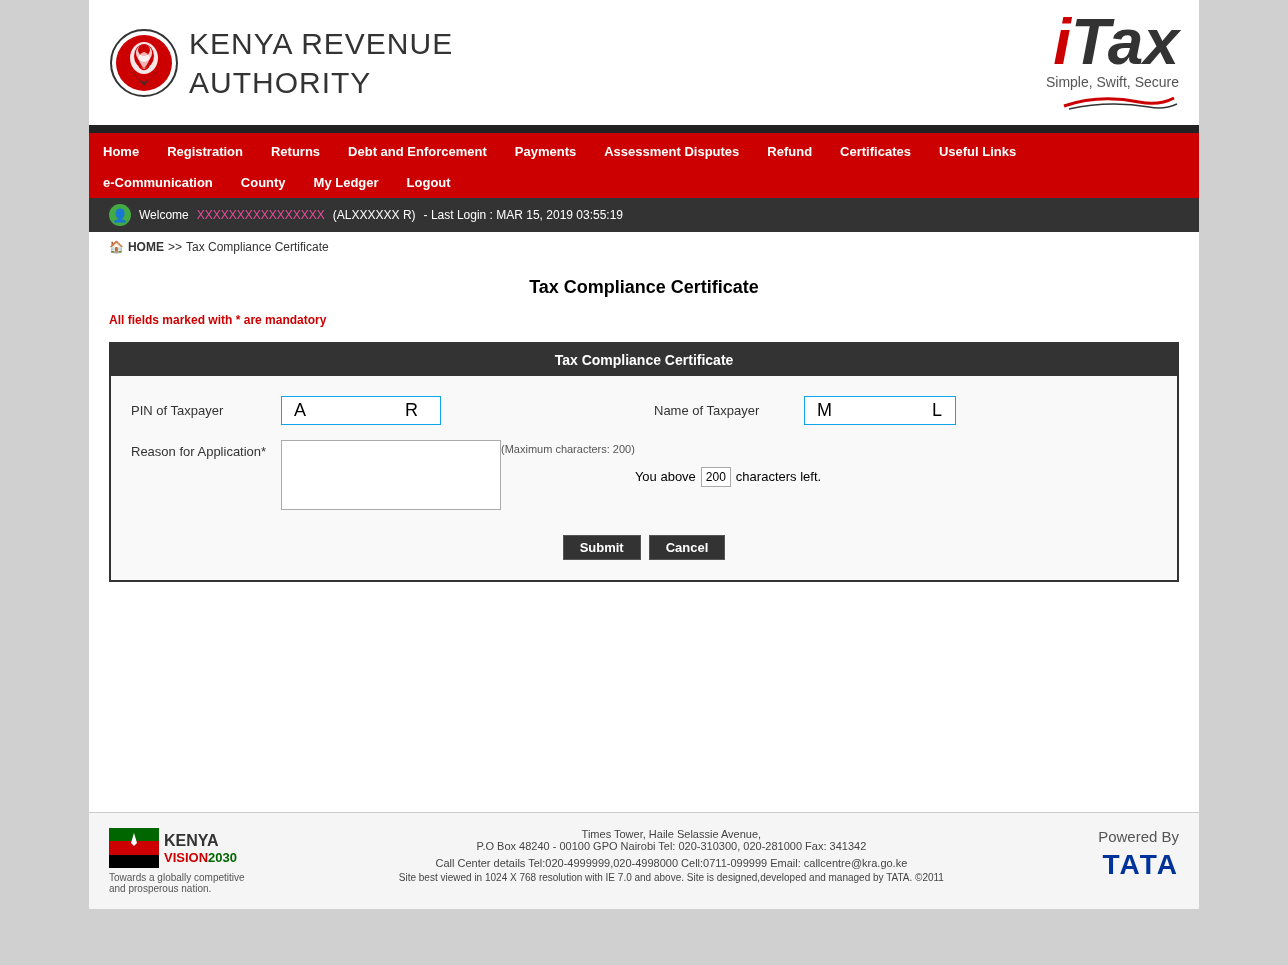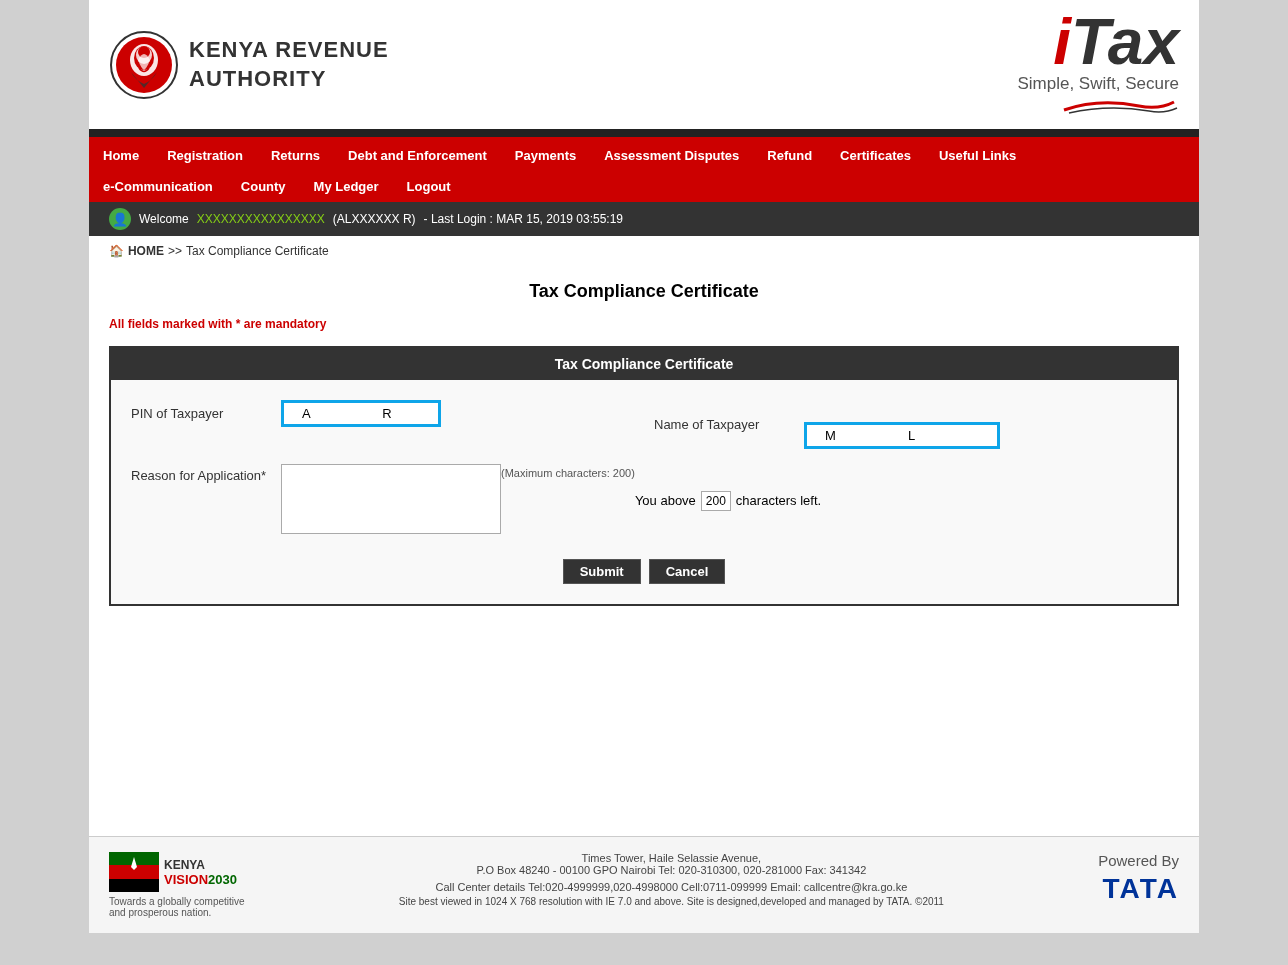--- a/index.html
+++ b/index.html
@@ -18,42 +18,42 @@
       align-items: center;
       padding: 10px 20px;
       background: #fff;
     }
     .logo-kra {
       display: flex;
       align-items: center;
       gap: 10px;
     }
     .kra-text {
-      font-size: 22px;
-      font-weight: bold;
+      font-size: 30px;
+      font-weight: normal;
       color: #333;
       letter-spacing: 1px;
       text-transform: uppercase;
       line-height: 1.3;
     }
     .itax-logo {
       text-align: right;
     }
     .itax-logo .itax-brand {
       font-size: 64px;
       font-style: italic;
       font-weight: bold;
       color: #333;
       line-height: 1;
     }
     .itax-logo .itax-brand span.i-red {
       color: #cc0000;
     }
     .itax-logo .itax-tagline {
-      font-size: 17px;
+      font-size: 14px;
       color: #555;
     }
 
     
     .black-bar {
       height: 8px;
       background: #222;
       margin-bottom: 0;
     }
 
@@ -159,27 +159,27 @@
       gap: 10px;
       flex: 1;
     }
     .form-label {
       font-size: 13px;
       color: #333;
       white-space: nowrap;
       min-width: 140px;
     }
     .form-input {
-      border: 3px solid #0ea5e9;
-      padding: 3px 18px;
-      font-size: 13px;
+      border: 1px solid #0ea5e9;
+      padding: 3px 12px;
+      font-size: 18px;
       background: #fff;
     }
     .pin-input { width: 160px; }
-    .name-input { width: 196px; margin-top: 22px; }
+    .name-input { width: 152px; }
     .reason-textarea {
       border: 1px solid #aaa;
       width: 220px;
       height: 70px;
       font-size: 13px;
       padding: 3px;
       resize: none;
     }
     .char-info {
       font-size: 11px;
@@ -321,21 +321,21 @@
       <a class="nav-item">e-Communication</a>
       <a class="nav-item">County</a>
       <a class="nav-item">My Ledger</a>
       <a class="nav-item">Logout</a>
     </div>
   </div>
 
   <div class="user-bar">
     <span class="user-icon">👤</span>
     <span>Welcome</span>
-    <span style="color:#84cc16;">XXXXXXXXXXXXXXXX</span>
+    <span style="color:#ec4899;">XXXXXXXXXXXXXXXX</span>
     <span>(ALXXXXXX R)</span>
     <span>- Last Login : MAR 15, 2019 03:55:19</span>
   </div>
 
   <div class="breadcrumb">
     <span>🏠</span>
     <a style="color:#333; text-decoration:none; font-weight:bold;">HOME</a>
     <span>&gt;&gt;</span>
     <span>Tax Compliance Certificate</span>
   </div>
@@ -387,21 +387,21 @@
     <div class="footer-left">
 
       <div style="display:flex; align-items:center; gap:5px;">
         <svg width="50" height="40" viewBox="0 0 50 40">
           <rect x="0" y="0" width="50" height="13" fill="#006600"></rect>
           <rect x="0" y="13" width="50" height="14" fill="#cc0000"></rect>
           <rect x="0" y="27" width="50" height="13" fill="#000"></rect>
           <path d="M25 5 L28 15 L25 18 L22 15z" fill="#fff"></path>
         </svg>
         <div>
-          <div style="font-size:12px; font-weight:bold; color:#333;">KENYA</div>
+          <div style="font-size:16px; font-weight:bold; color:#333;">KENYA</div>
           <div style="font-size:13px; font-weight:bold;">
             <span style="color:#cc0000;">VISION</span><span style="color:#006600;">2030</span>
           </div>
         </div>
       </div>
       <div style="font-size:10px; color:#555; margin-top:4px; white-space:pre-line;">Towards a globally competitive
 and prosperous nation.</div>
     </div>
 
     <div class="footer-center">

